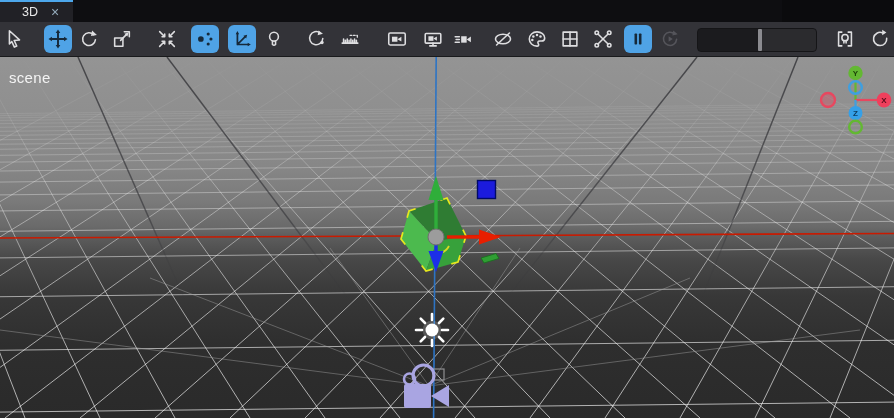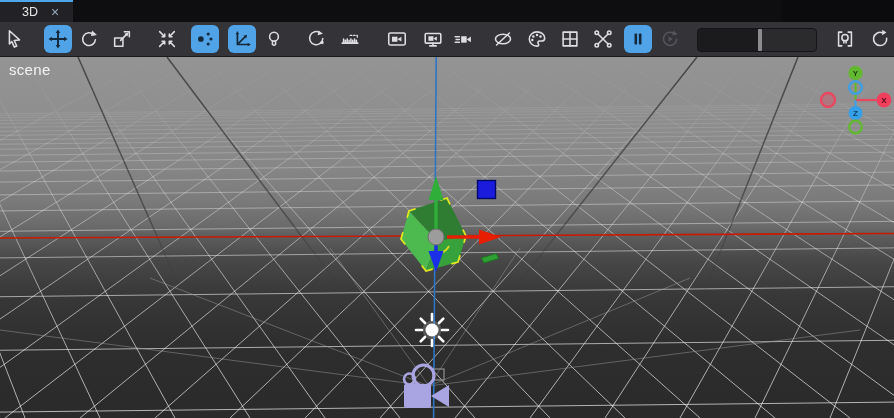--- a/index.html
+++ b/index.html
@@ -16,21 +16,21 @@
   .icn .fil{fill:#dedee0;stroke:none;}
   .icnA{stroke:#16293a;fill:none;stroke-width:1.9;stroke-linecap:round;stroke-linejoin:round;}
   .icnA .fil{fill:#16293a;stroke:none;}
   .icnD{stroke:#55555b;fill:none;stroke-width:1.7;stroke-linecap:round;stroke-linejoin:round;}
   .icnD .fil{fill:#55555b;stroke:none;}
   .slider{position:absolute;left:697px;top:6px;width:118px;height:22px;border-radius:4px;border:1px solid #151517;
           background:linear-gradient(90deg,#1b1b1e 0 51%,#2b2b2e 51%);overflow:hidden;}
   .slider-handle{position:absolute;top:0;bottom:0;left:51%;width:4px;background:#8b8b90;border-radius:1px;}
   .viewport{position:absolute;left:0;top:57px;width:894px;height:361px;
     background:linear-gradient(180deg,#949494 0%,#8f8f8f 15%,#878787 30%,#7a7a7a 40%,#6a6a6a 47%,#5c5c5c 50%,#484848 56%,#383838 66%,#2e2e2e 80%,#2a2a2a 100%);}
-  .scene-label{position:absolute;left:9px;top:4px;color:#f4f4f4;font-size:15px;letter-spacing:.3px;}
+  .scene-label{position:absolute;left:9px;top:12px;color:#f4f4f4;font-size:15px;letter-spacing:.3px;}
   svg text{font-family:"Liberation Sans",sans-serif;}
 </style>
 </head>
 <body>
 
 <div class="tabbar">
   <div class="tab">
     <span class="tab-label">3D</span>
     <span class="tab-close">×</span>
   </div>

